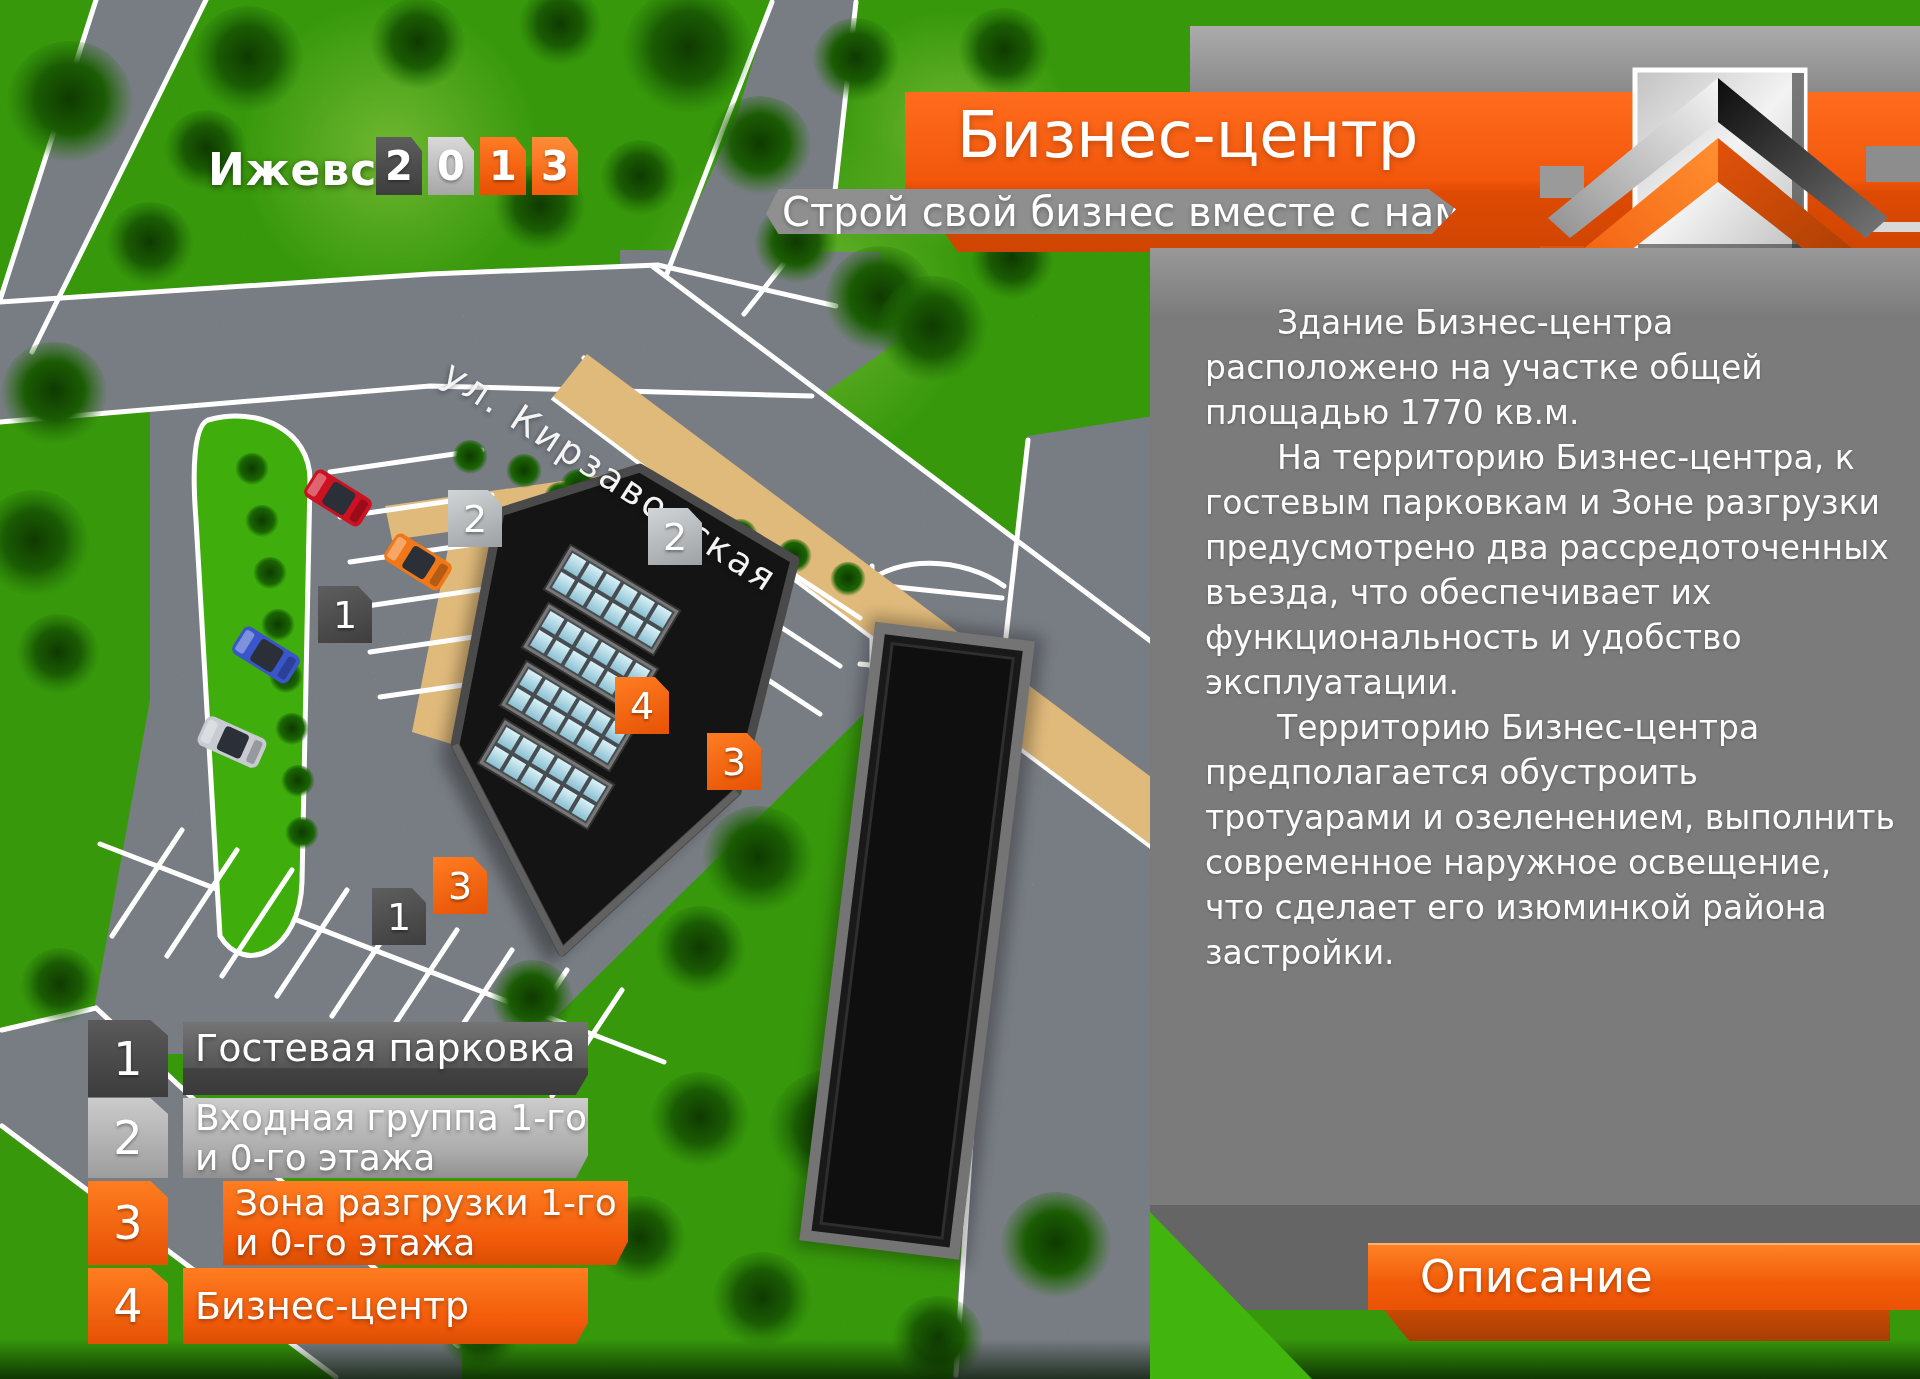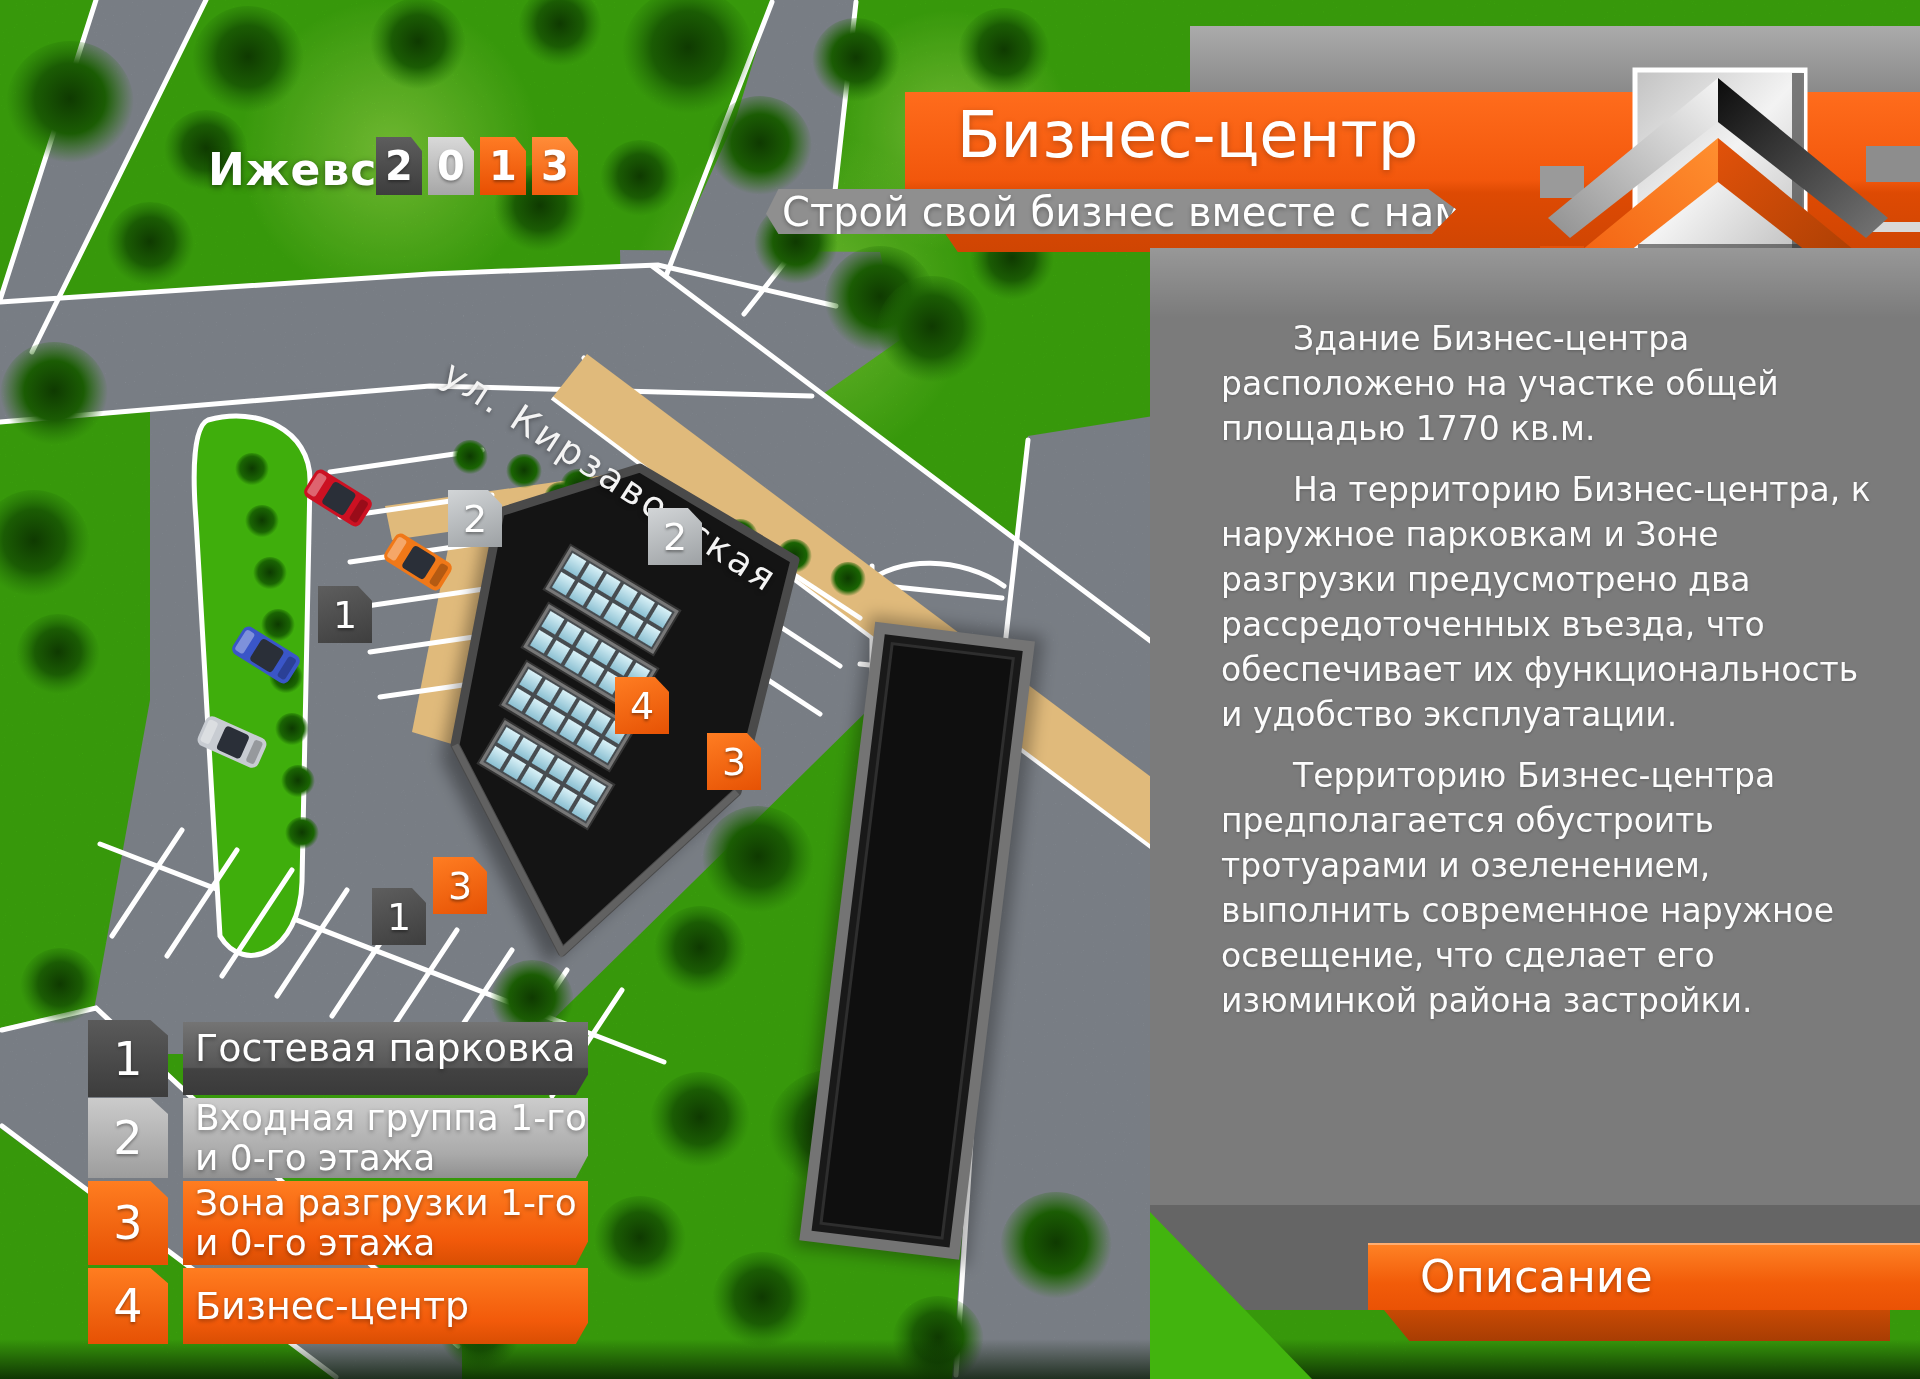--- a/index.html
+++ b/index.html
@@ -39,21 +39,21 @@
   #logo-svg{left:1540px;top:26px;width:380px;height:270px;}
 
   
   .panel{left:1150px;top:248px;width:770px;height:957px;background:#7b7b7b;}
   .panel::before{content:"";position:absolute;left:0;top:0;right:0;height:70px;
     background:linear-gradient(180deg,rgba(255,255,255,.22),rgba(255,255,255,0));}
   .panel-band{left:1150px;top:1205px;width:770px;height:105px;background:#656565;}
   .panel-corner{left:1150px;top:1205px;width:162px;height:174px;background:#42b40e;
     clip-path:polygon(0 4%,100% 100%,0 100%);}
   .panel-text{left:1205px;top:300px;width:692px;color:#fcfcfc;}
-  .panel-text p{margin:16px;font-size:33px;line-height:45px;text-indent:72px;
+  .panel-text p{margin:0;font-size:33px;line-height:45px;text-indent:72px;
     text-shadow:0 1px 3px rgba(0,0,0,.25);}
   .desc-btn{left:1368px;top:1243px;width:584px;height:67px;
     background:linear-gradient(180deg,#ff8326,#f25c09 60%,#ea5205);
     box-shadow:inset 0 2px 0 rgba(255,255,255,.35);
     display:flex;align-items:center;padding-left:52px;box-sizing:border-box;
     font-size:45px;color:#fff;text-shadow:0 2px 4px rgba(0,0,0,.3);cursor:pointer;}
   .desc-btn-shadow{left:1384px;top:1310px;width:506px;height:31px;
     background:linear-gradient(180deg,#c84a04,#a83d03);
     clip-path:polygon(0 0,100% 0,100% 100%,5% 100%);}
 
@@ -67,21 +67,21 @@
     clip-path:polygon(0 0,100% 0,100% 72%,97% 100%,0 100%);
     text-shadow:0 2px 4px rgba(0,0,0,.35);}
   .lg-dark-num{background:linear-gradient(180deg,#5a5a5a,#3c3c3c);}
   .lg-light-num{background:linear-gradient(180deg,#cbcbcb,#9d9d9d);}
   .lg-orange-num{background:linear-gradient(180deg,#ff7d20,#e65104);}
   .lg-bar-1{top:1022px;height:73px;font-size:38px;padding-bottom:22px;
     background:linear-gradient(180deg,#747474,#565656 62%,#424242 64%,#3a3a3a);}
   .lg-bar-2{top:1098px;height:80px;font-size:36px;line-height:40px;
     background:linear-gradient(180deg,#cccccc,#aaaaaa 70%,#909090);}
   .lg-bar-3{top:1181px;height:84px;font-size:36px;line-height:40px;
-    background:linear-gradient(180deg,#ff7d20,#f25a0a 70%,#d94e03);}
+    background:linear-gradient(180deg,#ff7d20,#f25a0a 70%,#d94e03);margin-left:40px;}
   .lg-bar-4{top:1268px;height:76px;font-size:38px;
     background:linear-gradient(180deg,#ff7d20,#f25a0a 70%,#d94e03);}
   .lg-num-1{top:1020px;height:77px;}
   .lg-num-2{top:1098px;height:80px;}
   .lg-num-3{top:1181px;height:84px;}
   .lg-num-4{top:1268px;height:76px;}
 
   
   .mk{width:54px;height:57px;color:#fff;font-size:38px;
     display:flex;align-items:center;justify-content:center;
@@ -365,21 +365,21 @@
   <path d="M178,52 L348,192 L326,212 L178,96 Z" fill="url(#darkW)"></path>
   <path d="M8,252 L178,112 L178,156 L30,272 Z" fill="url(#orW)"></path>
   <path d="M178,112 L348,252 L326,272 L178,156 Z" fill="url(#orWd)"></path>
 </svg>
 
 <div class="abs panel"></div>
 <div class="abs panel-band"></div>
 <div class="abs panel-corner"></div>
 <div class="abs panel-text">
   <p>Здание Бизнес-центра расположено на участке общей площадью 1770 кв.м.</p>
-  <p>На территорию Бизнес-центра, к наружное парковкам и Зоне разгрузки предусмотрено два рассредоточенных въезда, что обеспечивает их функциональность и удобство эксплуатации.</p>
+  <p>На территорию Бизнес-центра, к гостевым парковкам и Зоне разгрузки предусмотрено два рассредоточенных въезда, что обеспечивает их функциональность и удобство эксплуатации.</p>
   <p>Территорию Бизнес-центра предполагается обустроить тротуарами и озеленением, выполнить современное наружное освещение, что сделает его изюминкой района застройки.</p>
 </div>
 <div class="abs desc-btn">Описание</div>
 <div class="abs desc-btn-shadow"></div>
 
 <div class="abs lg-num lg-num-1 lg-dark-num">1</div>
 <div class="abs lg-bar lg-bar-1">
   <span>Гостевая парковка</span>
 </div>
 <div class="abs lg-num lg-num-2 lg-light-num">2</div>

